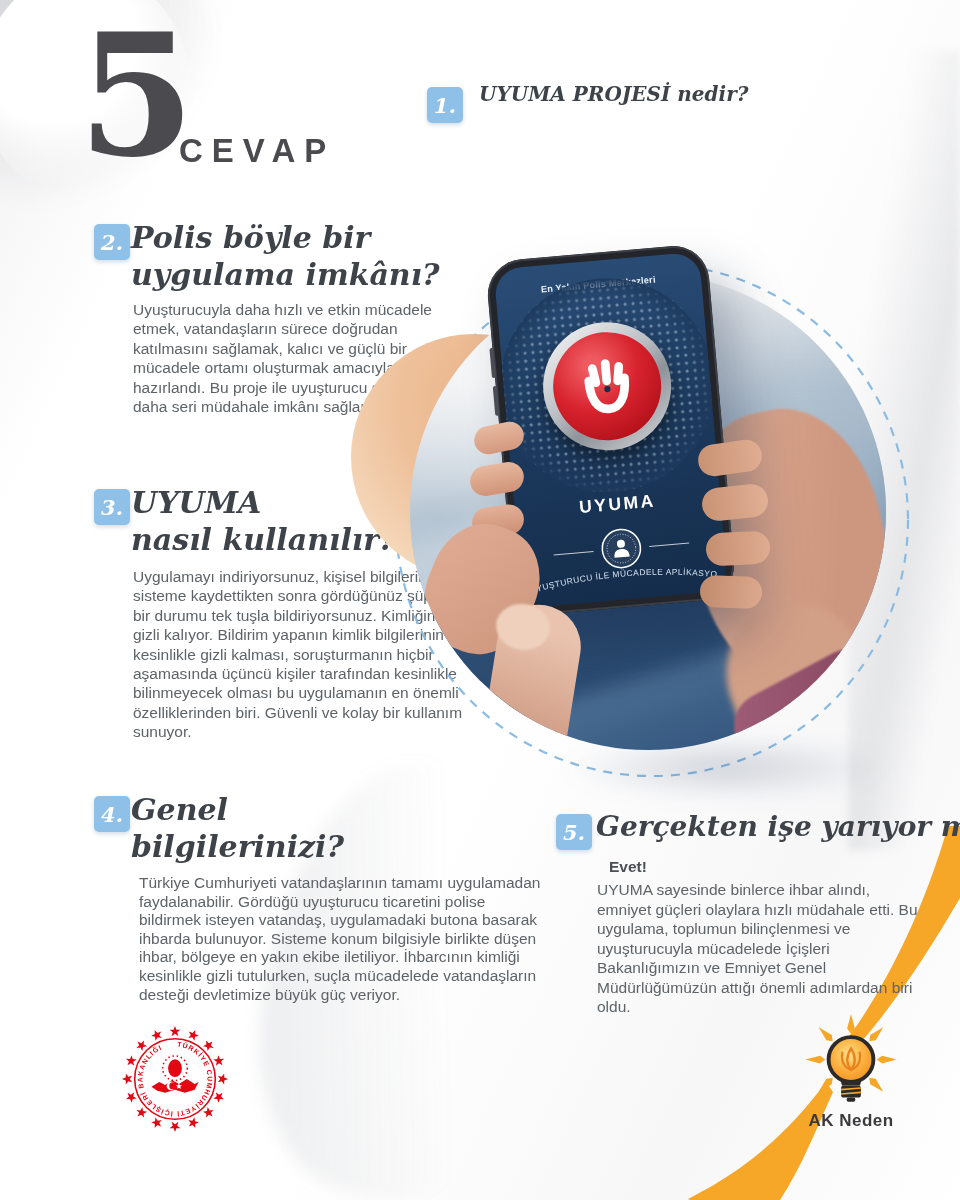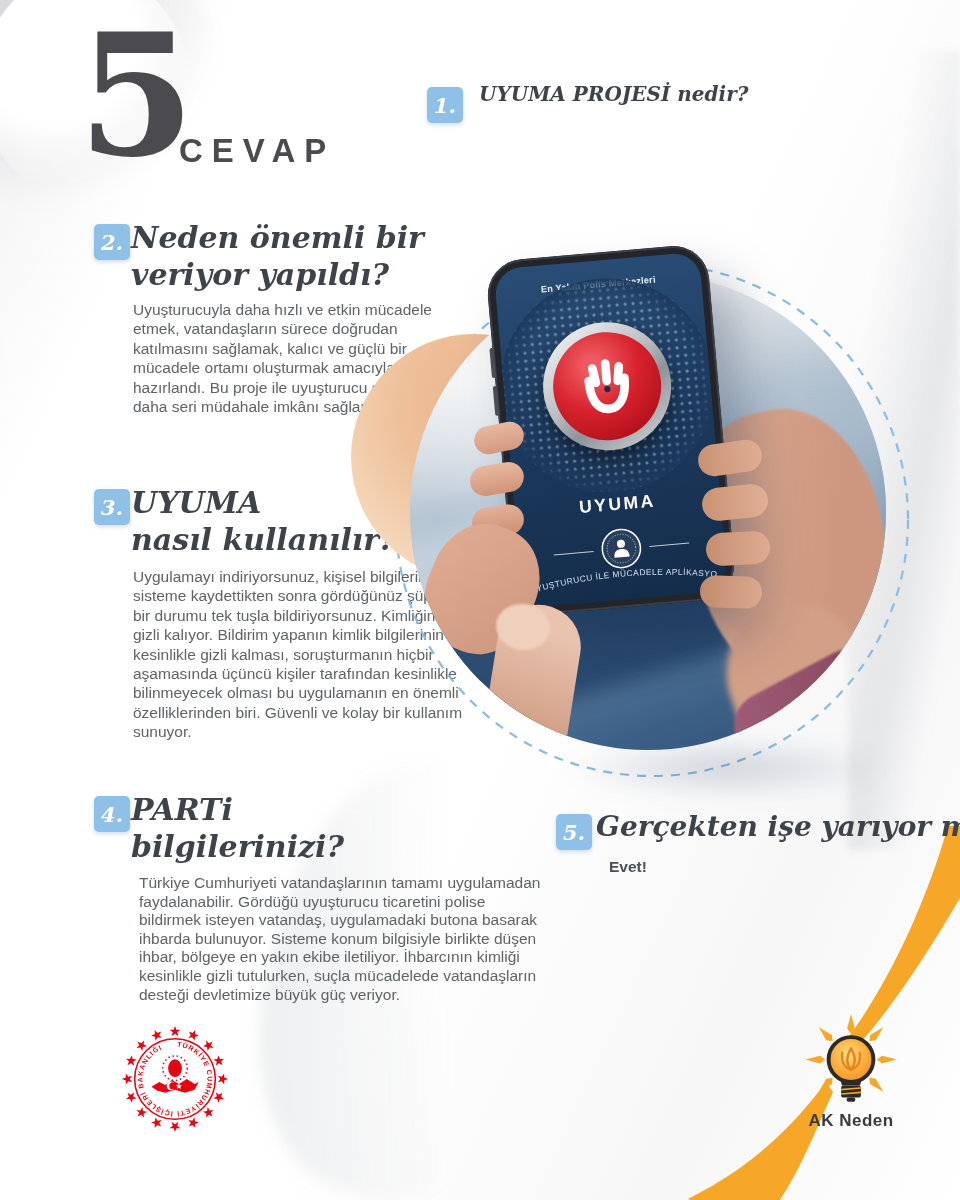--- a/index.html
+++ b/index.html
@@ -203,56 +203,57 @@
     <div class="q-title">
       <div>UYUMA PROJESİ nedir?</div>
     </div>
   </div>
 
   <div class="question q2">
     <div class="q-badge">
         <span>2.</span>
       </div>
     <div class="q-title">
-      <div>Neden önemli bir</div>
-      <div>veriyor yapıldı?</div>
+      <div>Polis böyle bir</div>
+      <div>uygulama imkânı?</div>
     </div>
     <div class="q-body">Uyuşturucuyla daha hızlı ve etkin mücadele etmek, vatandaşların sürece doğrudan katılmasını sağlamak, kalıcı ve güçlü bir mücadele ortamı oluşturmak amacıyla hazırlandı. Bu proje ile uyuşturucu suçlarına daha seri müdahale imkânı sağlandı.</div>
   </div>
 
   <div class="question q3">
     <div class="q-badge">
         <span>3.</span>
       </div>
     <div class="q-title">
       <div>UYUMA</div>
       <div>nasıl kullanılır?</div>
     </div>
     <div class="q-body">Uygulamayı indiriyorsunuz, kişisel bilgilerinizi sisteme kaydettikten sonra gördüğünüz şüpheli bir durumu tek tuşla bildiriyorsunuz. Kimliğiniz gizli kalıyor. Bildirim yapanın kimlik bilgilerinin kesinlikle gizli kalması, soruşturmanın hiçbir aşamasında üçüncü kişiler tarafından kesinlikle bilinmeyecek olması bu uygulamanın en önemli özelliklerinden biri. Güvenli ve kolay bir kullanım sunuyor.</div>
   </div>
 
   <div class="question q4">
     <div class="q-badge">
         <span>4.</span>
       </div>
     <div class="q-title">
-      <div>PARTi</div>
+      <div>Genel</div>
       <div>bilgilerinizi?</div>
     </div>
     <div class="q-body">Türkiye Cumhuriyeti vatandaşlarının tamamı uygulamadan faydalanabilir. Gördüğü uyuşturucu ticaretini polise bildirmek isteyen vatandaş, uygulamadaki butona basarak ihbarda bulunuyor. Sisteme konum bilgisiyle birlikte düşen ihbar, bölgeye en yakın ekibe iletiliyor. İhbarcının kimliği kesinlikle gizli tutulurken, suçla mücadelede vatandaşların desteği devletimize büyük güç veriyor.</div>
   </div>
 
   <div class="question q5">
     <div class="q-badge">
         <span>5.</span>
       </div>
     <div class="q-title">
       <div>Gerçekten işe yarıyor mu?</div>
     </div>
     <div class="q-lead">Evet!</div>
+    <div class="q-body">UYUMA sayesinde binlerce ihbar alındı, emniyet güçleri olaylara hızlı müdahale etti. Bu uygulama, toplumun bilinçlenmesi ve uyuşturucuyla mücadelede İçişleri Bakanlığımızın ve Emniyet Genel Müdürlüğümüzün attığı önemli adımlardan biri oldu.</div>
   </div>
 
   <svg class="ministry" viewBox="0 0 120 120">
     <defs>
       <path id="mstar" d="M60,6 L61.4,9.9 L65.5,10 L62.3,12.5 L63.4,16.4 L60,14 L56.6,16.4 L57.7,12.5 L54.5,10 L58.6,9.9 Z"></path>
       <path id="mring" d="M60,27 A33,33 0 1 1 59.98,27"></path>
     </defs>
     <g fill="#e30613">
       <use href="#mstar" xlink:href="#mstar"></use>
       <use href="#mstar" xlink:href="#mstar" transform="rotate(22.5 60 60)"></use>

